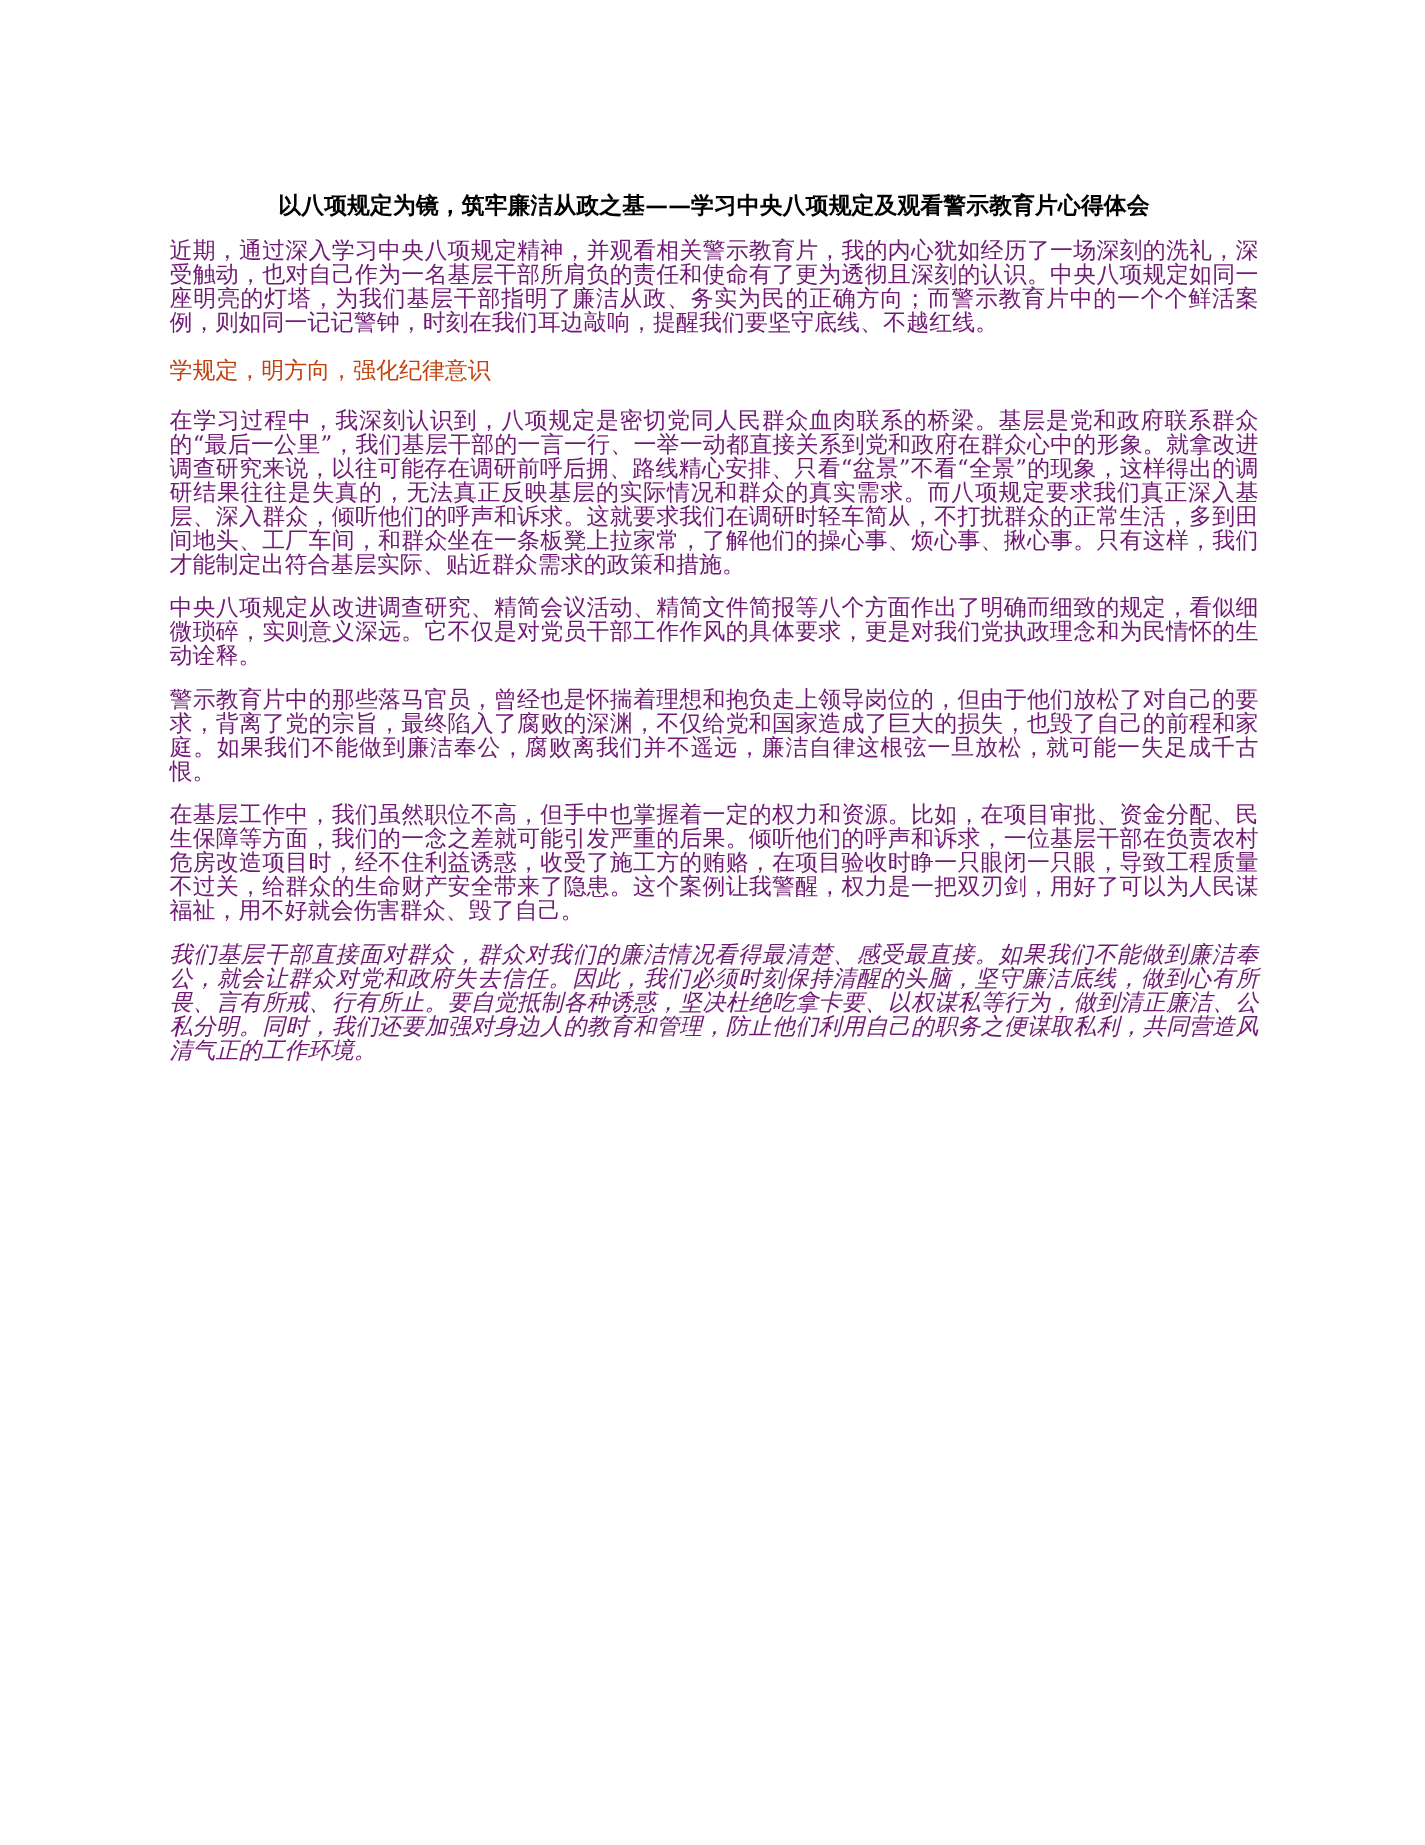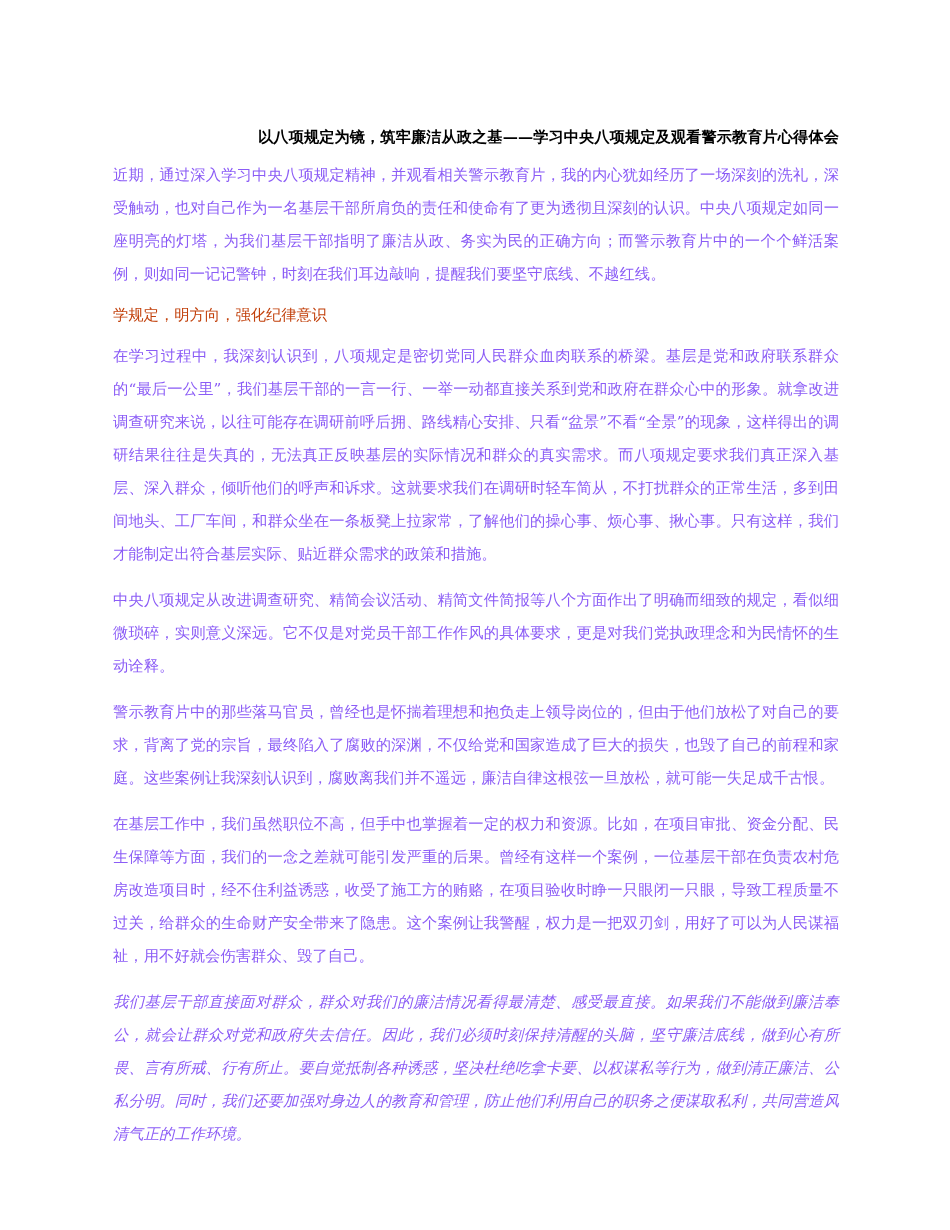--- a/index.html
+++ b/index.html
@@ -26,27 +26,27 @@
     top: 126px;
     width: 726px;
   }
   .doc-title {
     font-size: 15.2px;
     font-weight: bold;
     line-height: 23.5px;
     letter-spacing: 0.1px;
     color: #000000;
     margin: 0 0 9px 0;
-    text-align: right;
+    text-align: center;
     white-space: nowrap;
   }
   .para {
     font-size: 15.3px;
-    line-height: 33px;
-    color: #8b5cf6;
+    line-height: 16px;
+    color: #701a75;
     margin: 0 0 13px 0;
     text-align: justify;
     text-justify: inter-ideograph;
     letter-spacing: 0.05px;
   }
   .para:last-child {
     margin-bottom: 0;
     font-style: italic;
   }
   .subhead {
@@ -62,18 +62,18 @@
 <body>
 
 <div class="page">
   <div class="content">
     <h1 class="doc-title">以八项规定为镜，筑牢廉洁从政之基——学习中央八项规定及观看警示教育片心得体会</h1>
     <div id="blocks">
         <p class="para">近期，通过深入学习中央八项规定精神，并观看相关警示教育片，我的内心犹如经历了一场深刻的洗礼，深受触动，也对自己作为一名基层干部所肩负的责任和使命有了更为透彻且深刻的认识。中央八项规定如同一座明亮的灯塔，为我们基层干部指明了廉洁从政、务实为民的正确方向；而警示教育片中的一个个鲜活案例，则如同一记记警钟，时刻在我们耳边敲响，提醒我们要坚守底线、不越红线。</p>
         <h2 class="subhead">学规定，明方向，强化纪律意识</h2>
         <p class="para">在学习过程中，我深刻认识到，八项规定是密切党同人民群众血肉联系的桥梁。基层是党和政府联系群众的“最后一公里”，我们基层干部的一言一行、一举一动都直接关系到党和政府在群众心中的形象。就拿改进调查研究来说，以往可能存在调研前呼后拥、路线精心安排、只看“盆景”不看“全景”的现象，这样得出的调研结果往往是失真的，无法真正反映基层的实际情况和群众的真实需求。而八项规定要求我们真正深入基层、深入群众，倾听他们的呼声和诉求。这就要求我们在调研时轻车简从，不打扰群众的正常生活，多到田间地头、工厂车间，和群众坐在一条板凳上拉家常，了解他们的操心事、烦心事、揪心事。只有这样，我们才能制定出符合基层实际、贴近群众需求的政策和措施。</p>
         <p class="para">中央八项规定从改进调查研究、精简会议活动、精简文件简报等八个方面作出了明确而细致的规定，看似细微琐碎，实则意义深远。它不仅是对党员干部工作作风的具体要求，更是对我们党执政理念和为民情怀的生动诠释。</p>
-        <p class="para">警示教育片中的那些落马官员，曾经也是怀揣着理想和抱负走上领导岗位的，但由于他们放松了对自己的要求，背离了党的宗旨，最终陷入了腐败的深渊，不仅给党和国家造成了巨大的损失，也毁了自己的前程和家庭。这些案例让我深刻认识到，腐败离我们并不遥远，廉洁自律这根弦一旦放松，就可能一失足成千古恨。</p>
-        <p class="para">在基层工作中，我们虽然职位不高，但手中也掌握着一定的权力和资源。比如，在项目审批、资金分配、民生保障等方面，我们的一念之差就可能引发严重的后果。曾经有这样一个案例，一位基层干部在负责农村危房改造项目时，经不住利益诱惑，收受了施工方的贿赂，在项目验收时睁一只眼闭一只眼，导致工程质量不过关，给群众的生命财产安全带来了隐患。这个案例让我警醒，权力是一把双刃剑，用好了可以为人民谋福祉，用不好就会伤害群众、毁了自己。</p>
+        <p class="para">警示教育片中的那些落马官员，曾经也是怀揣着理想和抱负走上领导岗位的，但由于他们放松了对自己的要求，背离了党的宗旨，最终陷入了腐败的深渊，不仅给党和国家造成了巨大的损失，也毁了自己的前程和家庭。如果我们不能做到廉洁奉公，腐败离我们并不遥远，廉洁自律这根弦一旦放松，就可能一失足成千古恨。</p>
+        <p class="para">在基层工作中，我们虽然职位不高，但手中也掌握着一定的权力和资源。比如，在项目审批、资金分配、民生保障等方面，我们的一念之差就可能引发严重的后果。倾听他们的呼声和诉求，一位基层干部在负责农村危房改造项目时，经不住利益诱惑，收受了施工方的贿赂，在项目验收时睁一只眼闭一只眼，导致工程质量不过关，给群众的生命财产安全带来了隐患。这个案例让我警醒，权力是一把双刃剑，用好了可以为人民谋福祉，用不好就会伤害群众、毁了自己。</p>
         <p class="para">我们基层干部直接面对群众，群众对我们的廉洁情况看得最清楚、感受最直接。如果我们不能做到廉洁奉公，就会让群众对党和政府失去信任。因此，我们必须时刻保持清醒的头脑，坚守廉洁底线，做到心有所畏、言有所戒、行有所止。要自觉抵制各种诱惑，坚决杜绝吃拿卡要、以权谋私等行为，做到清正廉洁、公私分明。同时，我们还要加强对身边人的教育和管理，防止他们利用自己的职务之便谋取私利，共同营造风清气正的工作环境。</p>
       </div>
   </div>
 </div>
 
 </body></html>

